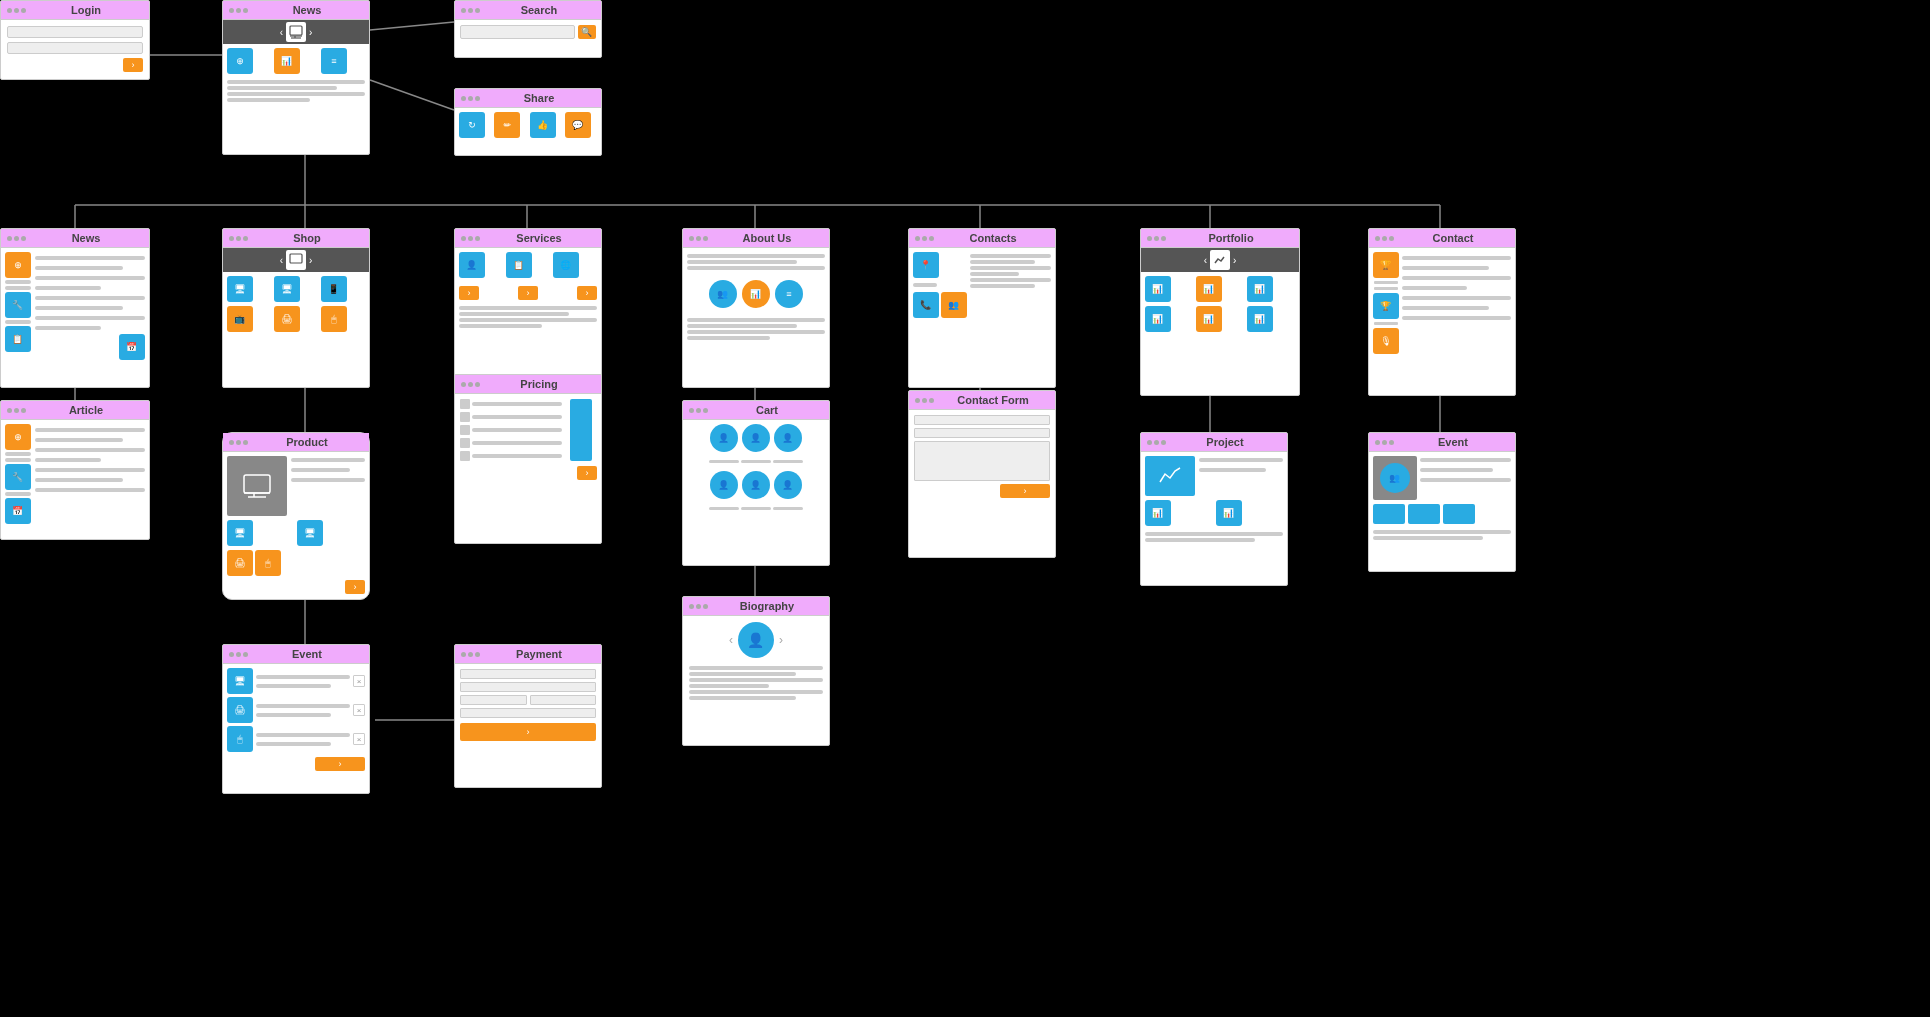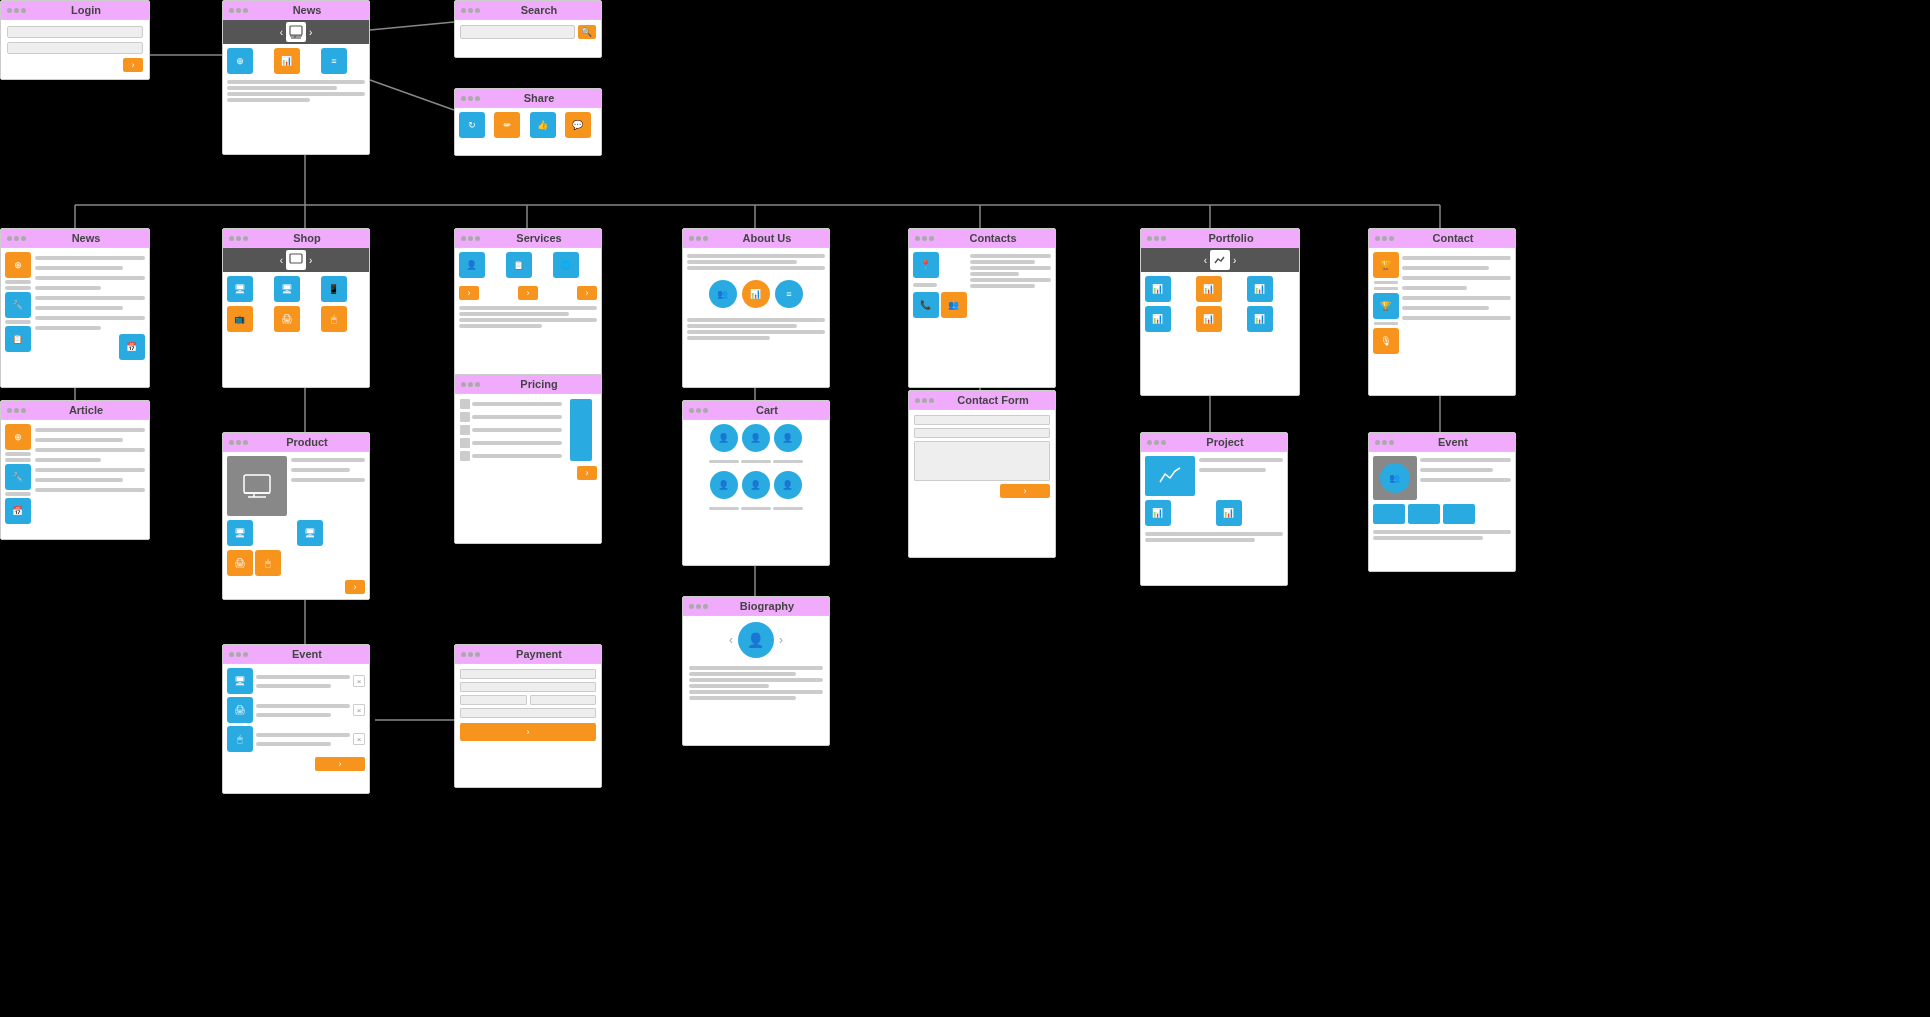--- a/index.html
+++ b/index.html
@@ -359,21 +359,21 @@
       <div class="small-icon blue">🖥</div>
       <div class="small-icon blue">📱</div>
     </div>
     <div class="grid-icons" style="grid-template-columns: repeat(3, 1fr); padding-top:0;">
       <div class="small-icon orange">📺</div>
       <div class="small-icon orange">🖨</div>
       <div class="small-icon orange">🖱</div>
     </div>
   </div>
 
-  <div class="card" style="left:222px; top:432px; width:148px; height:168px;">
+  <div class="card" style="left:222px; top:432px; width:148px; height:168px;border-radius:10px;">
     <div class="card-header">
       <div class="dots">
           <div class="dot"></div>
           <div class="dot"></div>
           <div class="dot"></div>
         </div>
       <span class="card-title">Product</span>
     </div>
     <div style="padding:4px; display:flex; gap:4px;">
       <div style="width:60px; height:60px; background:#888; border-radius:2px; display:flex; align-items:center; justify-content:center; flex-shrink:0;">

